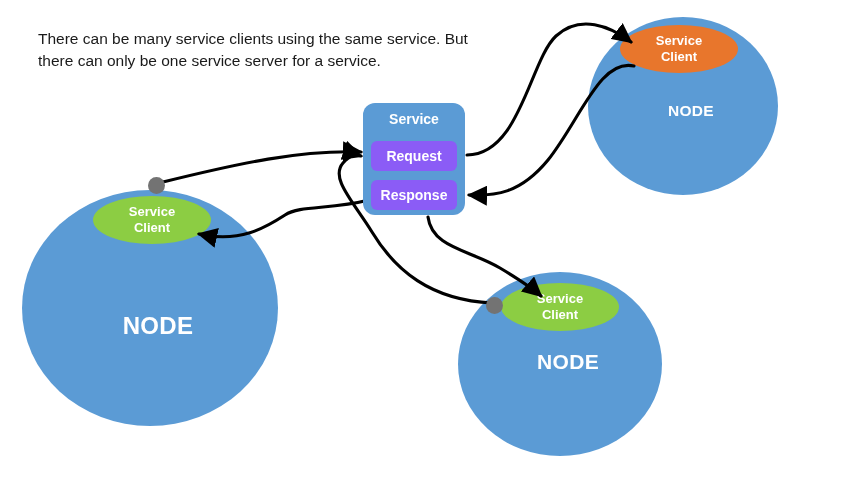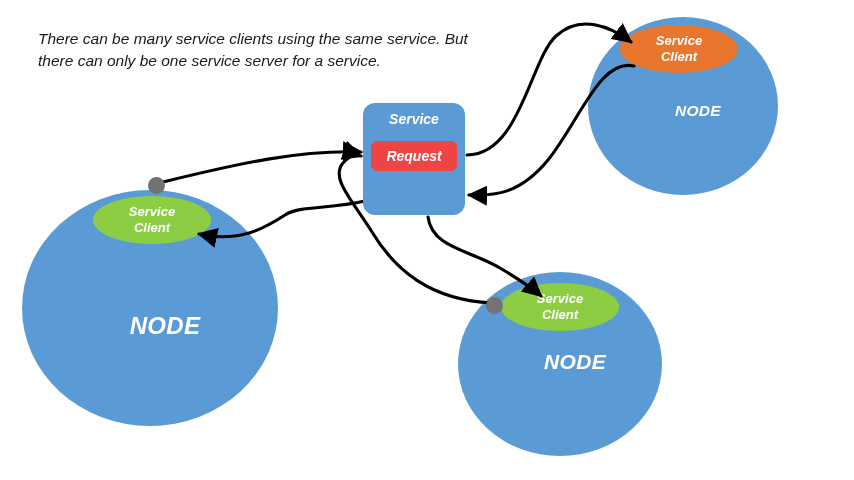--- a/index.html
+++ b/index.html
@@ -10,21 +10,20 @@
   }
   body {
     font-family: "Liberation Sans", sans-serif;
   }
   #canvas {
     position: relative;
     width: 854px;
     height: 480px;
     background: #ffffff;
     overflow: hidden;
-    font-style: italic;
   }
   #wires {
     position: absolute;
     left: 0;
     top: 0;
     width: 854px;
     height: 480px;
     pointer-events: none;
   }
 
@@ -41,21 +40,21 @@
   }
 
   
   .node {
     position: absolute;
     border-radius: 50%;
     background: #5b9bd5;
   }
   .node-label {
     position: absolute;
-    left: 15px;
+    left: 8px;
     width: 100%;
     text-align: center;
     color: #ffffff;
     font-weight: bold;
     letter-spacing: .3px;
   }
   #node-left      { left: 22px;  top: 190px; width: 256px; height: 236px; }
   #node-left .node-label  { top: 122px; font-size: 24px; }
   #node-server    { left: 588px; top: 17px;  width: 190px; height: 178px; }
   #node-server .node-label{ top: 85px;  font-size: 15.5px; }
@@ -112,21 +111,21 @@
     text-align: center;
     color: #ffffff;
     font-weight: bold;
     font-size: 14px;
   }
   .msg-box {
     position: absolute;
     left: 8px;
     width: 86px;
     height: 30px;
-    background: #ef4444;
+    background: #8b5cf6;
     border-radius: 6px;
     display: flex;
     align-items: center;
     justify-content: center;
     color: #ffffff;
     font-weight: bold;
     font-size: 14px;
   }
   #request-box  { top: 38px; }
   #response-box { top: 77px; }
@@ -188,15 +187,16 @@
       <path d="M 428 217 C 432 248 470 250 500 268 C 520 280 532 288 541 296" marker-end="url(#arrow)"></path>
     </g>
   </svg>
 
   <div class="dot" id="dot-left"></div>
   <div class="dot" id="dot-bottom"></div>
 
   <div id="service-box">
     <div id="service-title">Service</div>
     <div class="msg-box" id="request-box">Request</div>
+    <div class="msg-box" id="response-box">Response</div>
   </div>
 
 </div>
 
 </body></html>

